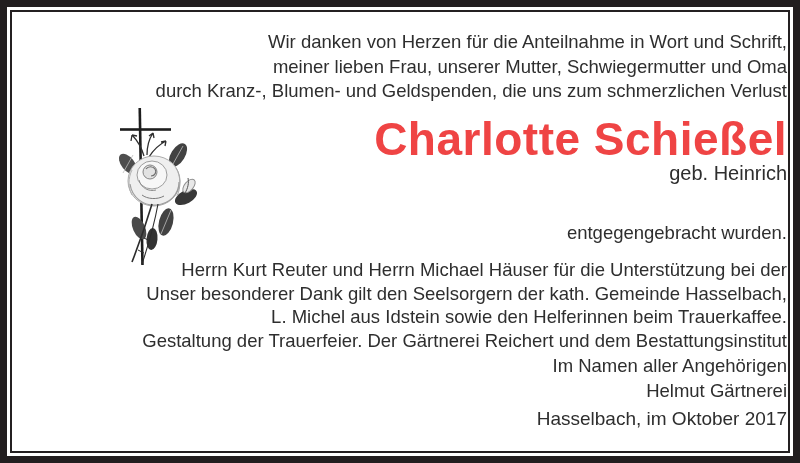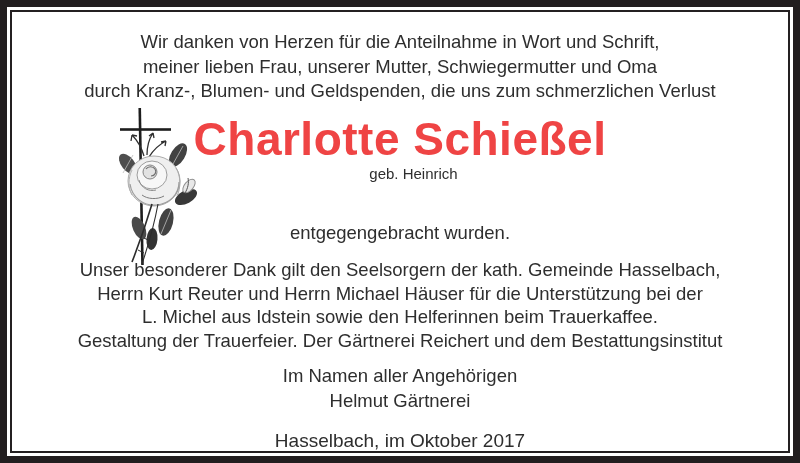--- a/index.html
+++ b/index.html
@@ -26,55 +26,55 @@
     border: 2.5px solid #242021;    
     background: #ffffff;
     box-sizing: border-box;
   }
   .content {
     position: absolute;
     left: 13px;
     right: 13px;
     top: 12px;
     bottom: 12px;
-    text-align: center;
+    text-align: right;
     color: #2e2e2e;
     font-size: 18.5px;
     line-height: 24.5px;
     padding-top: 18px;
     box-sizing: border-box;
   }
   .para div { white-space: nowrap; }
   .name {
     margin: 11px 0 0 0;
     font-size: 46px;
     line-height: 48px;
     font-weight: bold;
     color: #ef4444;
     letter-spacing: 0.5px;
   }
   .maiden {
-    font-size: 15px;
+    font-size: 20px;
     line-height: 21px;
     color: #2e2e2e;
     padding-left: 27px;
   }
   .dates {
     display: flex;
     justify-content: center;
     gap: 42px;
     font-size: 19px;
     line-height: 23px;
     margin-top: 1px;
   }
   .dates .sym { margin-right: 6px; }
   .close-line { margin-top: 36px; }
   .thanks { margin-top: 13px; line-height: 23.5px; }
-  .sig { margin-top: 12px; }
-  .place { margin-top: 16px; font-size: 19px; }
+  .sig { margin-top: 2px; }
+  .place { margin-top: 4px; font-size: 19px; }
   .decoration {
     position: absolute;
     left: 92px;
     top: 98px;
     width: 120px;
     height: 170px;
   }
 </style>
 </head>
 <body>
@@ -94,22 +94,22 @@
     <h1 class="name">Charlotte Schießel</h1>
 
     <div class="maiden">geb. Heinrich</div>
 
     <div class="dates">
     </div>
 
     <div class="close-line">entgegengebracht wurden.</div>
 
     <div class="para thanks">
+      <div>Herrn Kurt Reuter und Herrn Michael Häuser für die Unterstützung bei der</div>
       <div>Unser besonderer Dank gilt den Seelsorgern der kath. Gemeinde Hasselbach,</div>
-      <div>Herrn Kurt Reuter und Herrn Michael Häuser für die Unterstützung bei der</div>
       <div>L. Michel aus Idstein sowie den Helferinnen beim Trauerkaffee.</div>
       <div>Gestaltung der Trauerfeier. Der Gärtnerei Reichert und dem Bestattungsinstitut</div>
     </div>
 
     <div class="sig">
       <div>Im Namen aller Angehörigen</div>
       <div>Helmut Gärtnerei</div>
     </div>
 
     <div class="place">Hasselbach, im Oktober 2017</div>

